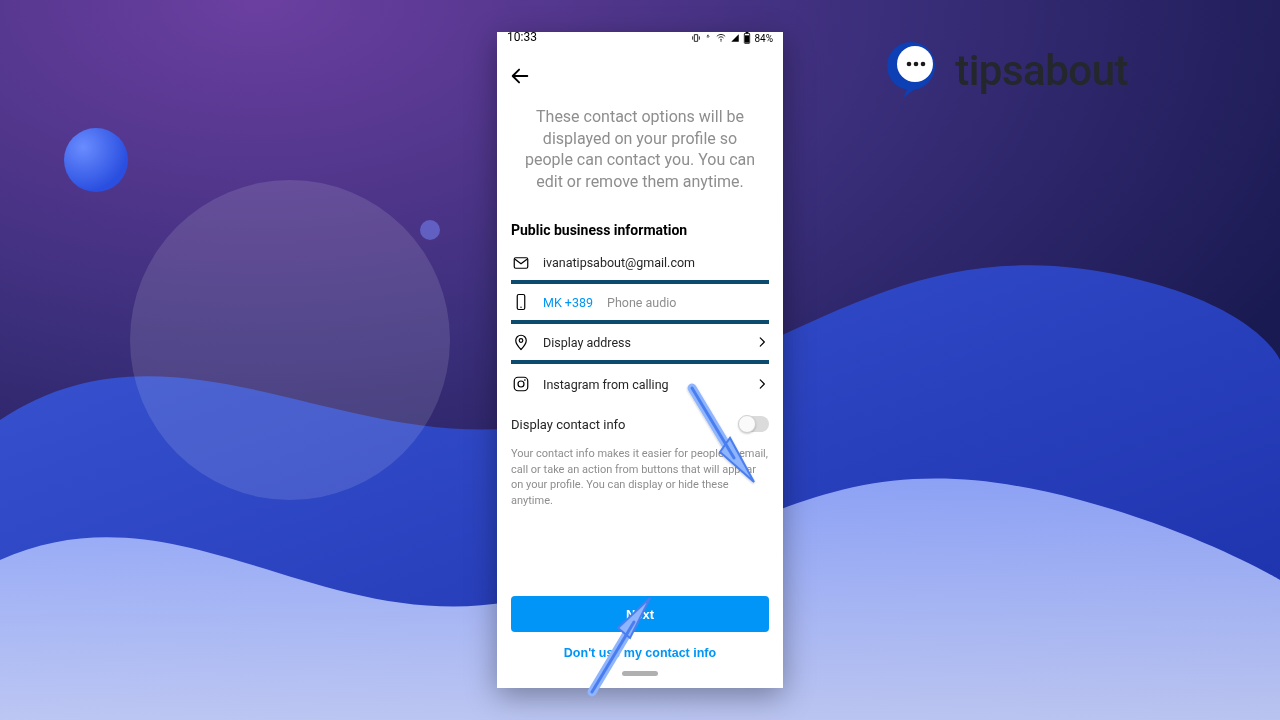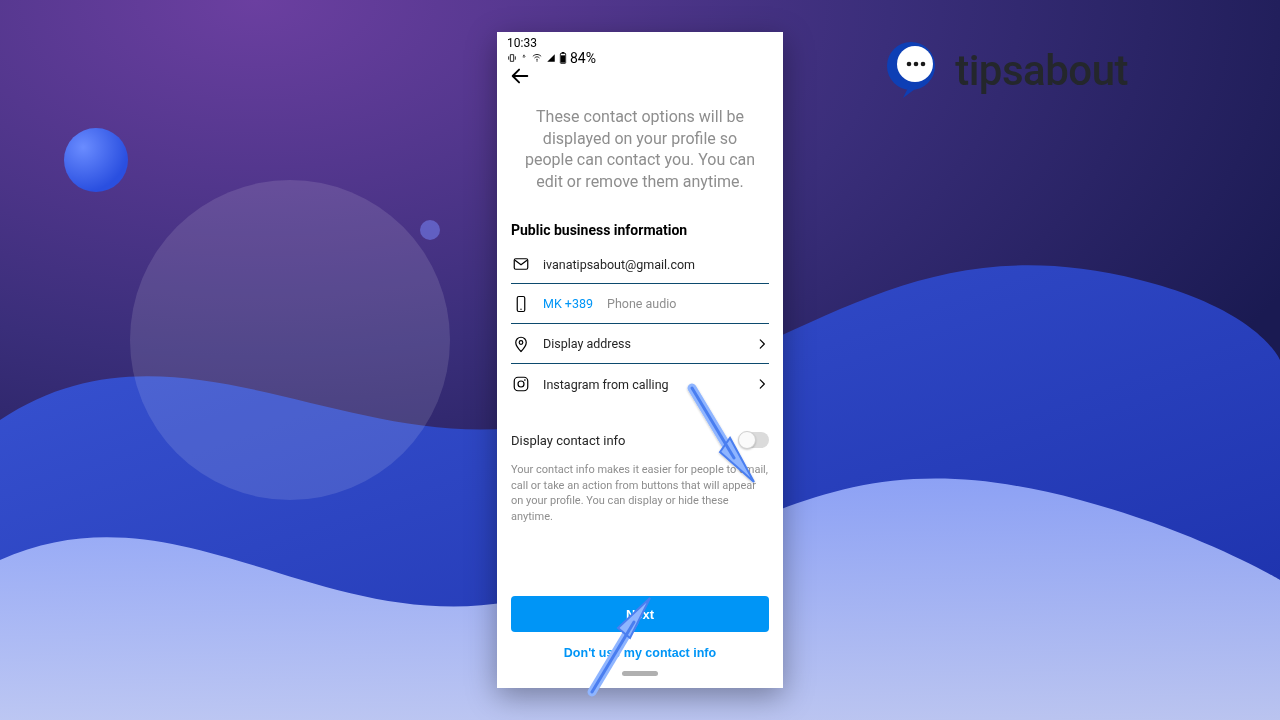--- a/index.html
+++ b/index.html
@@ -9,48 +9,48 @@
   .phone {
     position: absolute;
     left: 497px; top: 32px;
     width: 286px; height: 656px;
     background: #fff;
     box-shadow: 0 8px 28px rgba(0,0,0,0.35);
     display: flex; flex-direction: column;
     overflow: hidden;
   }
   .statusbar {
-    height: 24px; padding: 4px 10px;
-    display: flex; align-items: flex-start; justify-content: space-between;
-    font-size: 12px; color: #000; flex-direction: column;
-  }
-  .status-right { display: flex; align-items: center; gap: 3px; font-size: 14px; }
+    height: 24px; padding: 12px 10px;
+    display: flex; align-items: flex-end; justify-content: space-between;
+    font-size: 12px; color: #000;
+  }
+  .status-right { display: flex; align-items: center; gap: 3px; font-size: 10px; }
   .status-right svg { display: block; }
   .appbar { height: 40px; display: flex; align-items: center; padding: 0 12px; }
   .back-arrow { width: 22px; height: 22px; cursor: pointer; }
   .content { flex: 1; padding: 0 14px; overflow: hidden; }
   .title { text-align: center; font-size: 22px; font-weight: 400; color: #000; line-height: 1.25; margin-top: 6px; }
   .subtitle { text-align: center; font-size: 16px; color: #8e8e8e; line-height: 1.35; margin: 10px 6px 0; }
   .section-label { font-size: 14px; font-weight: 700; color: #000; margin-top: 30px; }
   .list { margin-top: 6px; }
   .row {
     display: flex; align-items: center; gap: 12px;
-    height: 40px; border-bottom: 1px solid #0c4a6e;
+    height: 40px; border-bottom: 4px solid #0c4a6e;
     font-size: 12.5px; color: #262626;
     cursor: pointer;
   }
   .row:first-child { border-top: 1px solid transparent; }
   .row .icon { width: 20px; height: 20px; display:flex; align-items:center; justify-content:center; flex: 0 0 20px; }
   .row .label { flex: 1; }
   .row .label .prefix { color: #0095f6; margin-right: 14px; }
   .row .label .placeholder { color: #8e8e8e; }
   .row .chev { width: 14px; height: 14px; flex: 0 0 14px; }
   .toggle-row {
     display: flex; align-items: center; justify-content: space-between;
-    margin-top: 28px; font-size: 13px; color: #262626;
+    margin-top: 12px; font-size: 13px; color: #262626;
   }
   .switch {
     position: relative; width: 30px; height: 16px;
     background: #dbdbdb; border-radius: 10px; cursor: pointer;
   }
   .switch .knob {
     position: absolute; top: -1px; left: -1px;
     width: 18px; height: 18px; background: #fafafa;
     border: 1px solid #d0d0d0; border-radius: 50%;
     box-shadow: 0 1px 2px rgba(0,0,0,0.2);

